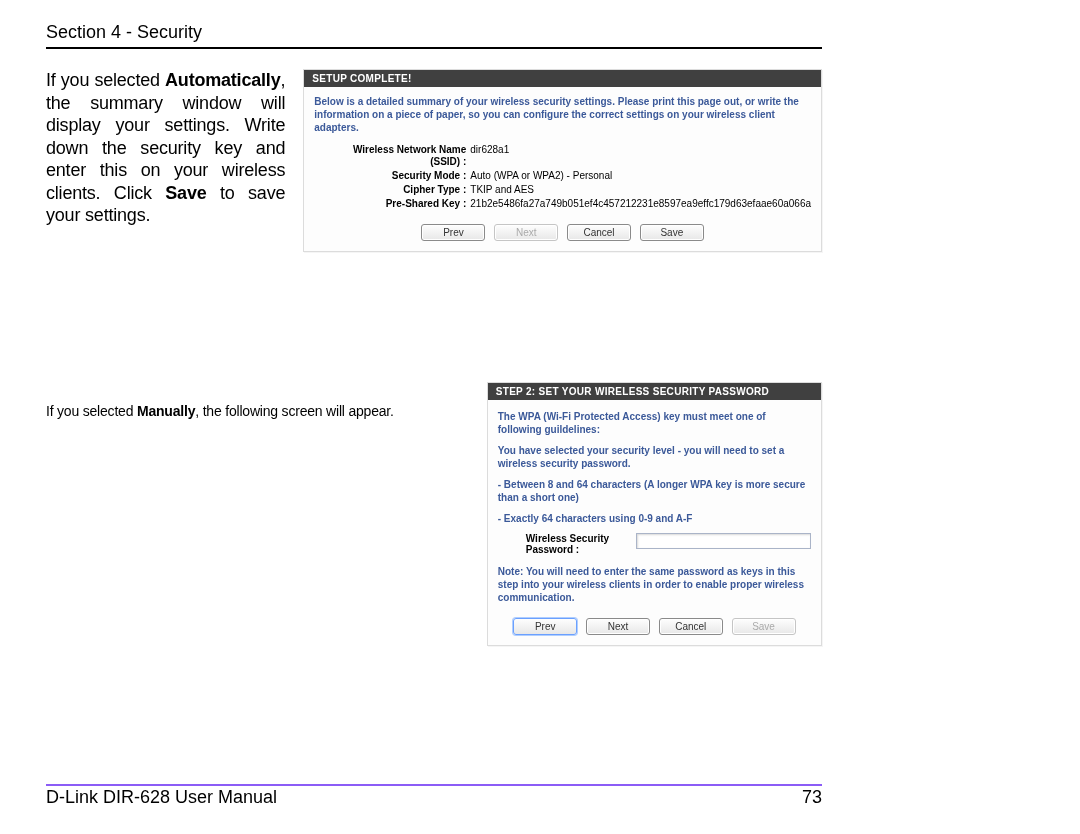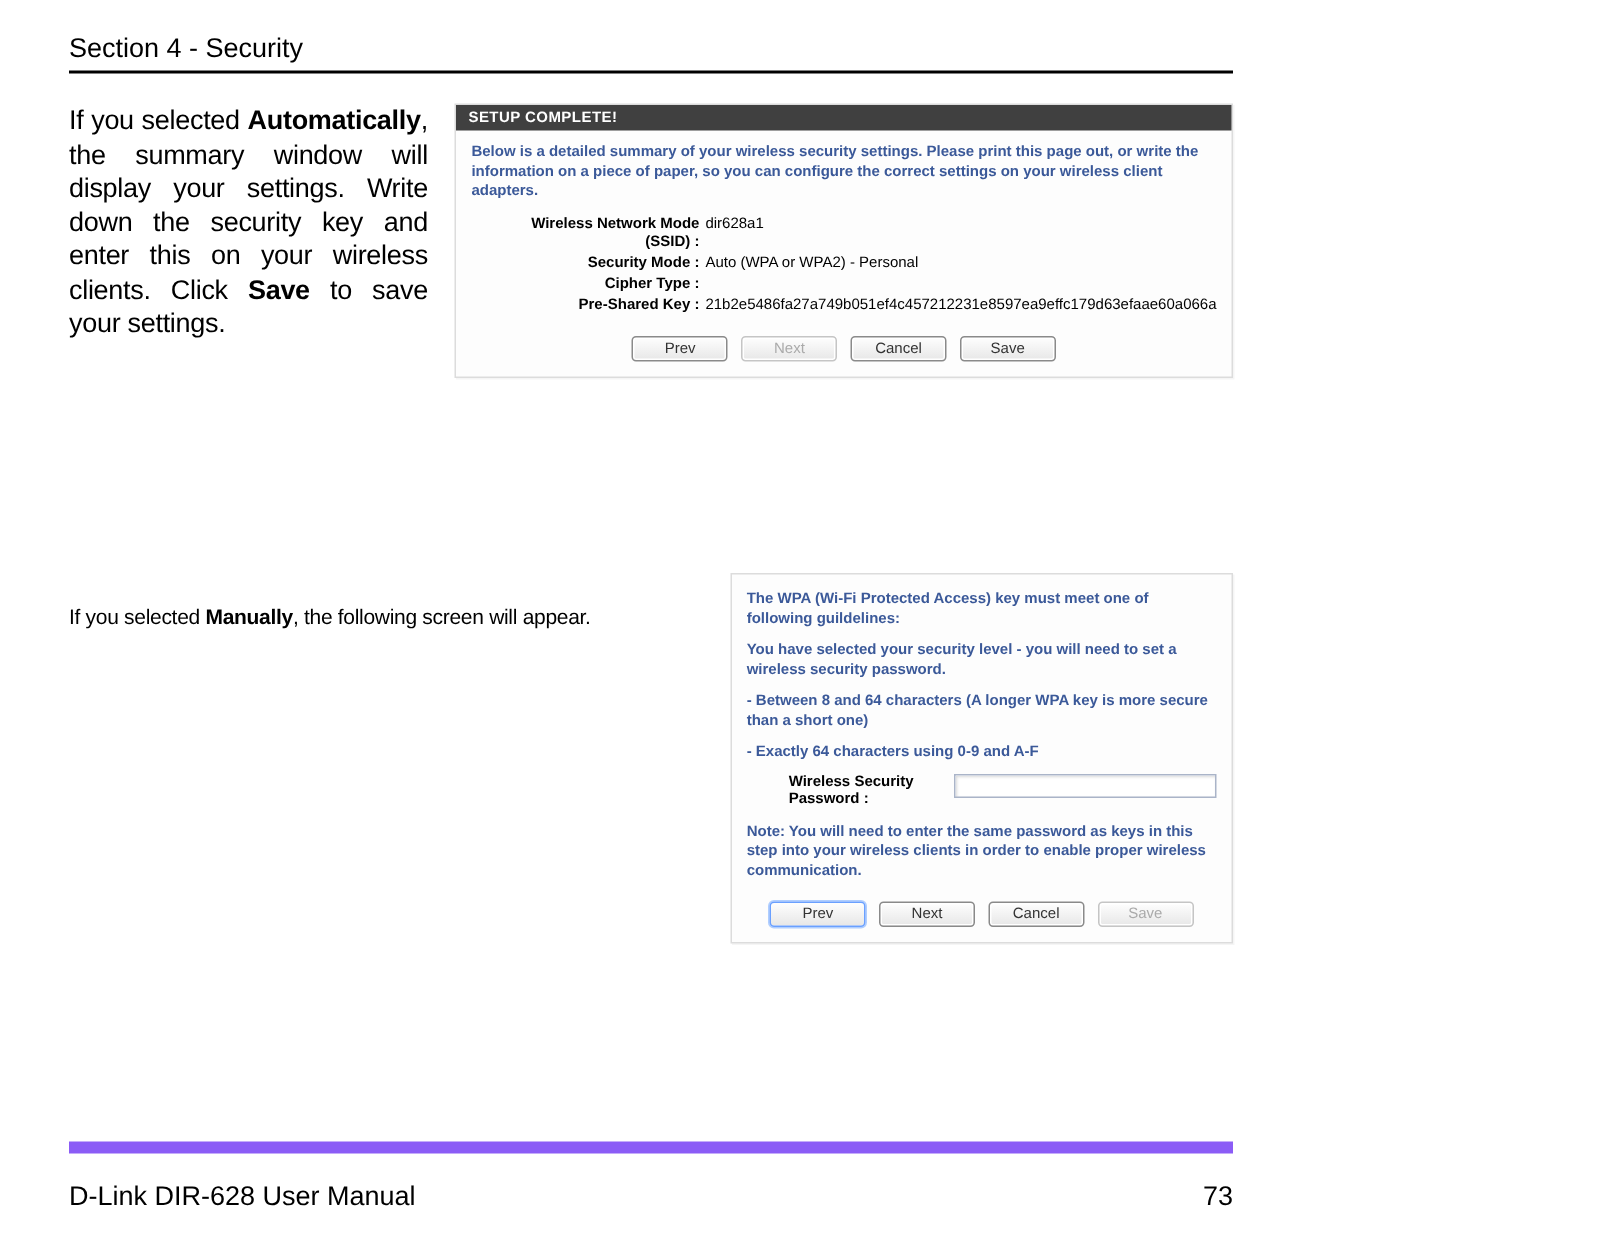--- a/index.html
+++ b/index.html
@@ -153,22 +153,22 @@
     color: #3b5999;
     font-size: 10px;
     line-height: 1.3;
     margin: 8px 0 10px 0;
   }
   .footer {
     position: absolute;
     left: 46px;
     right: 46px;
     bottom: 26px;
-    border-top: 8px solid #8b5cf6;
-    padding-top: 18px;
+    border-top: 2px solid #8b5cf6;
+    padding-top: 1px;
     display: flex;
     justify-content: space-between;
     font-family: "Helvetica Neue", Arial, sans-serif;
     font-stretch: condensed;
     font-size: 18px;
   }
 </style>
 </head>
 <body>
 
@@ -181,29 +181,30 @@
       <span>If you selected </span><b>Automatically</b><span>, the summary window will display your settings. Write down the security key and enter this on your wireless clients. Click </span><b>Save</b><span> to save your settings.</span>
     </div>
 
     <div class="panel">
       <div class="panel-header">SETUP COMPLETE!</div>
       <div class="panel-inner">
         <p class="panel-p">Below is a detailed summary of your wireless security settings. Please print this page out, or write the information on a piece of paper, so you can configure the correct settings on your wireless client adapters.</p>
 
         <div style="margin-left:22px;">
           <div class="kv-row">
-            <div class="kv-label">Wireless Network Mode (SSID) :</div>
+            <div class="kv-label">Wireless Network Name (SSID) :</div>
             <div class="kv-value">dir628a1</div>
           </div>
           <div class="kv-row">
             <div class="kv-label">Security Mode :</div>
             <div class="kv-value">Auto (WPA or WPA2) - Personal</div>
           </div>
           <div class="kv-row">
             <div class="kv-label">Cipher Type :</div>
+            <div class="kv-value">TKIP and AES</div>
           </div>
           <div class="kv-row">
             <div class="kv-label">Pre-Shared Key :</div>
             <div class="kv-value">21b2e5486fa27a749b051ef4c457212231e8597ea9effc179d63efaae60a066a</div>
           </div>
         </div>
 
         <div class="panel-buttons">
           <span class="wbtn">Prev</span>
           <span class="wbtn disabled">Next</span>
@@ -213,20 +214,21 @@
       </div>
     </div>
   </div>
 
   <div class="row2">
     <div class="body-text2">
       <span>If you selected </span><b>Manually</b><span>, the following screen will appear.</span>
     </div>
 
     <div class="panel">
+      <div class="panel-header">STEP 2: SET YOUR WIRELESS SECURITY PASSWORD</div>
       <div class="panel-inner">
         <p class="guide">The WPA (Wi-Fi Protected Access) key must meet one of following guildelines:</p>
         <p class="guide">You have selected your security level - you will need to set a wireless security password.</p>
         <p class="guide">- Between 8 and 64 characters (A longer WPA key is more secure than a short one)</p>
         <p class="guide">- Exactly 64 characters using 0-9 and A-F</p>
 
         <div class="input-row">
           <span class="input-label">Wireless Security Password :</span>
           <span class="input-box"></span>
         </div>

